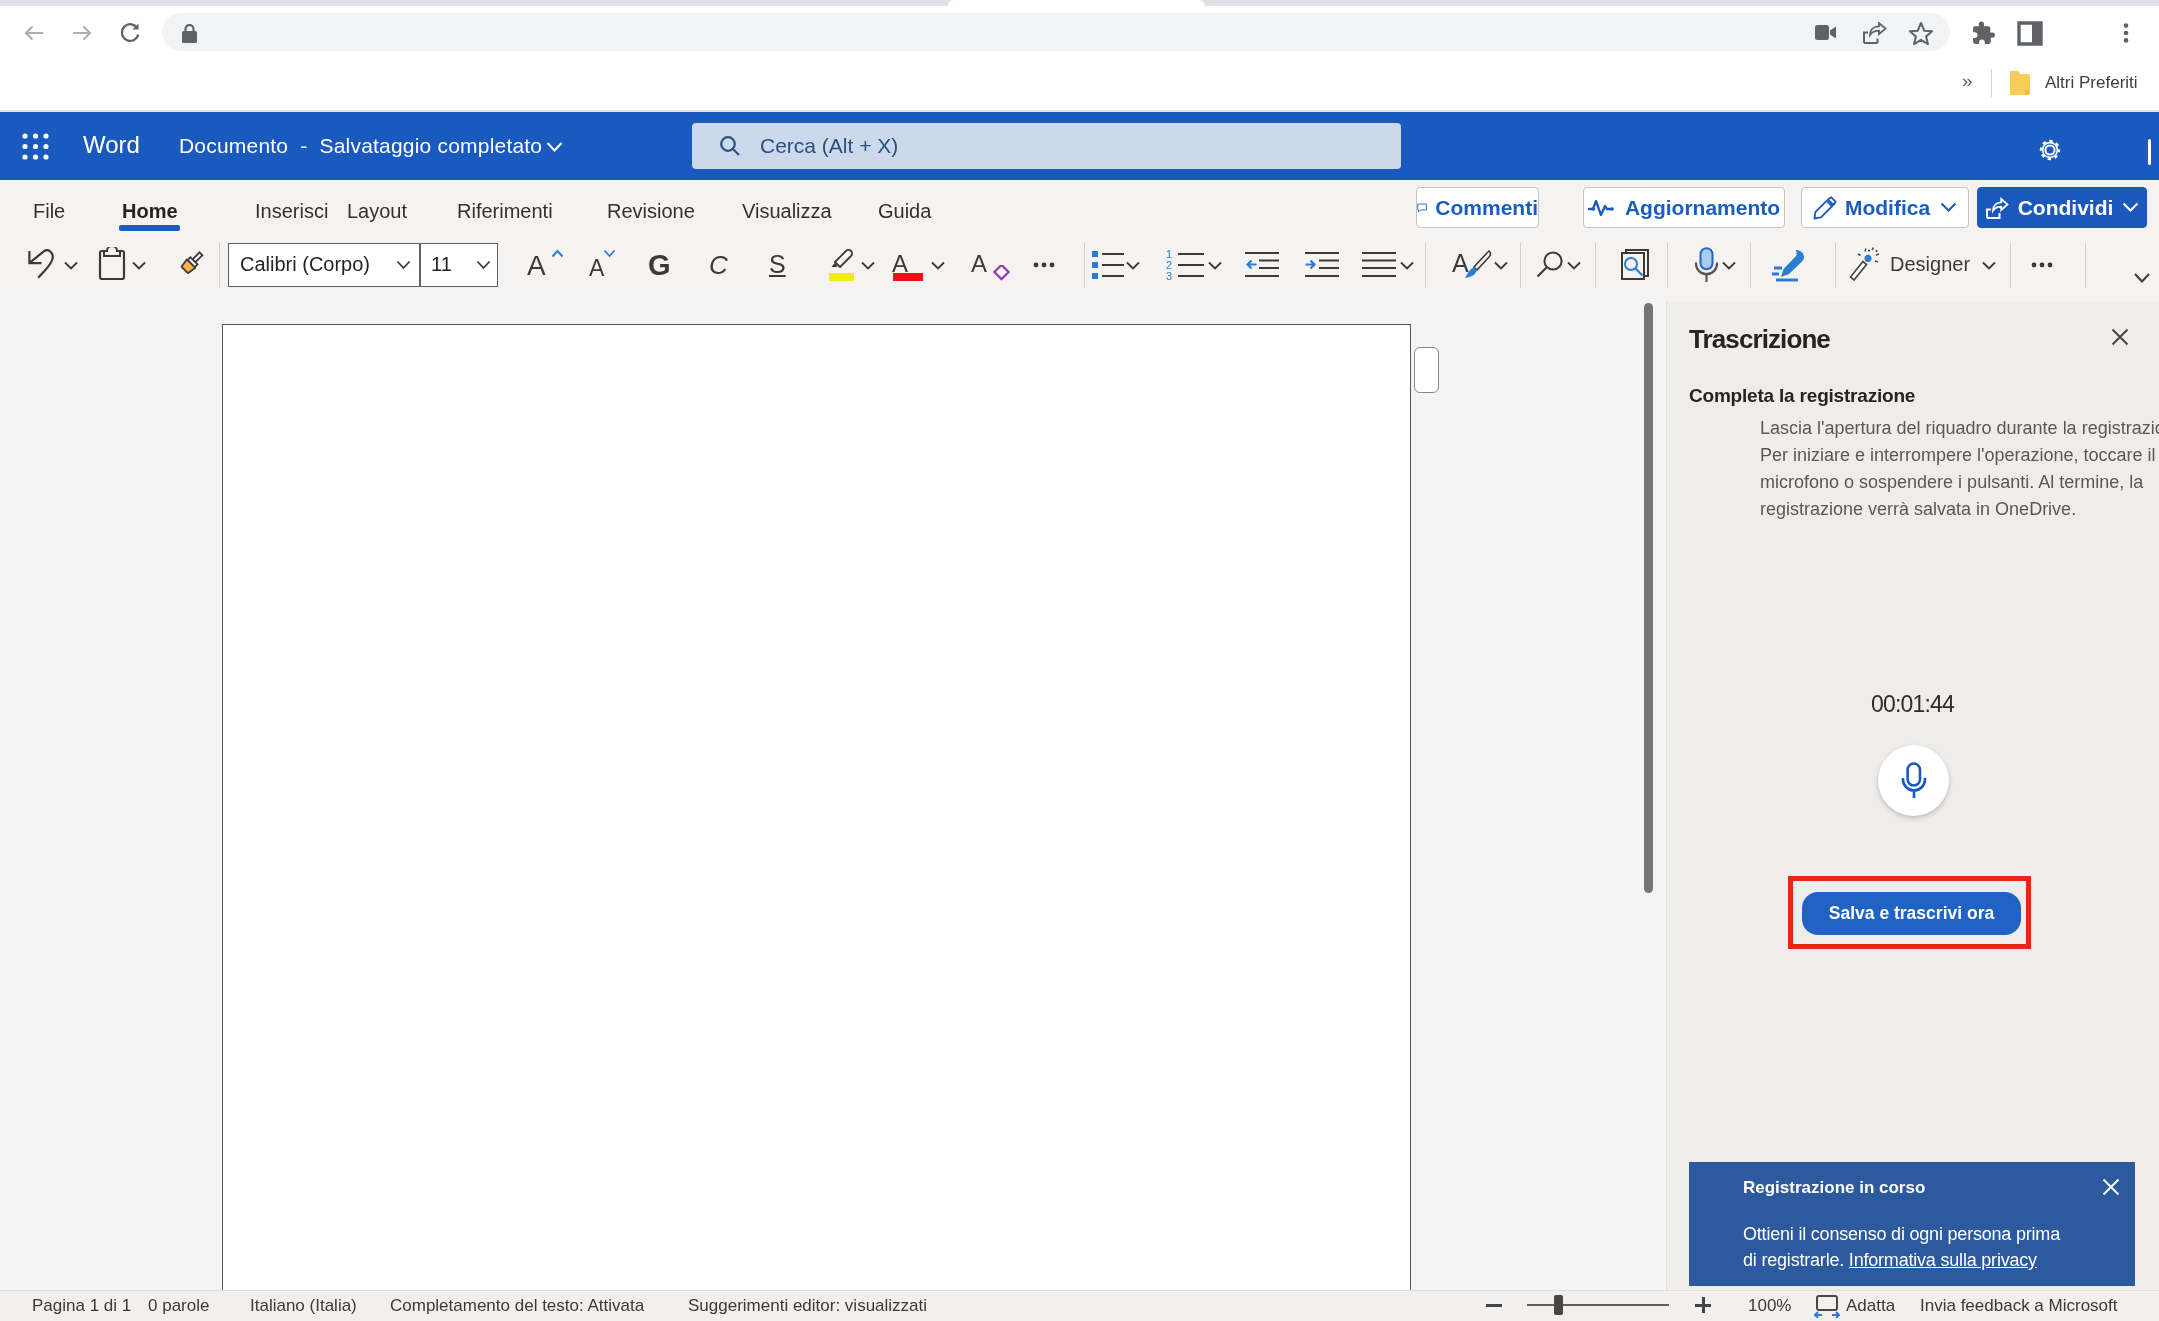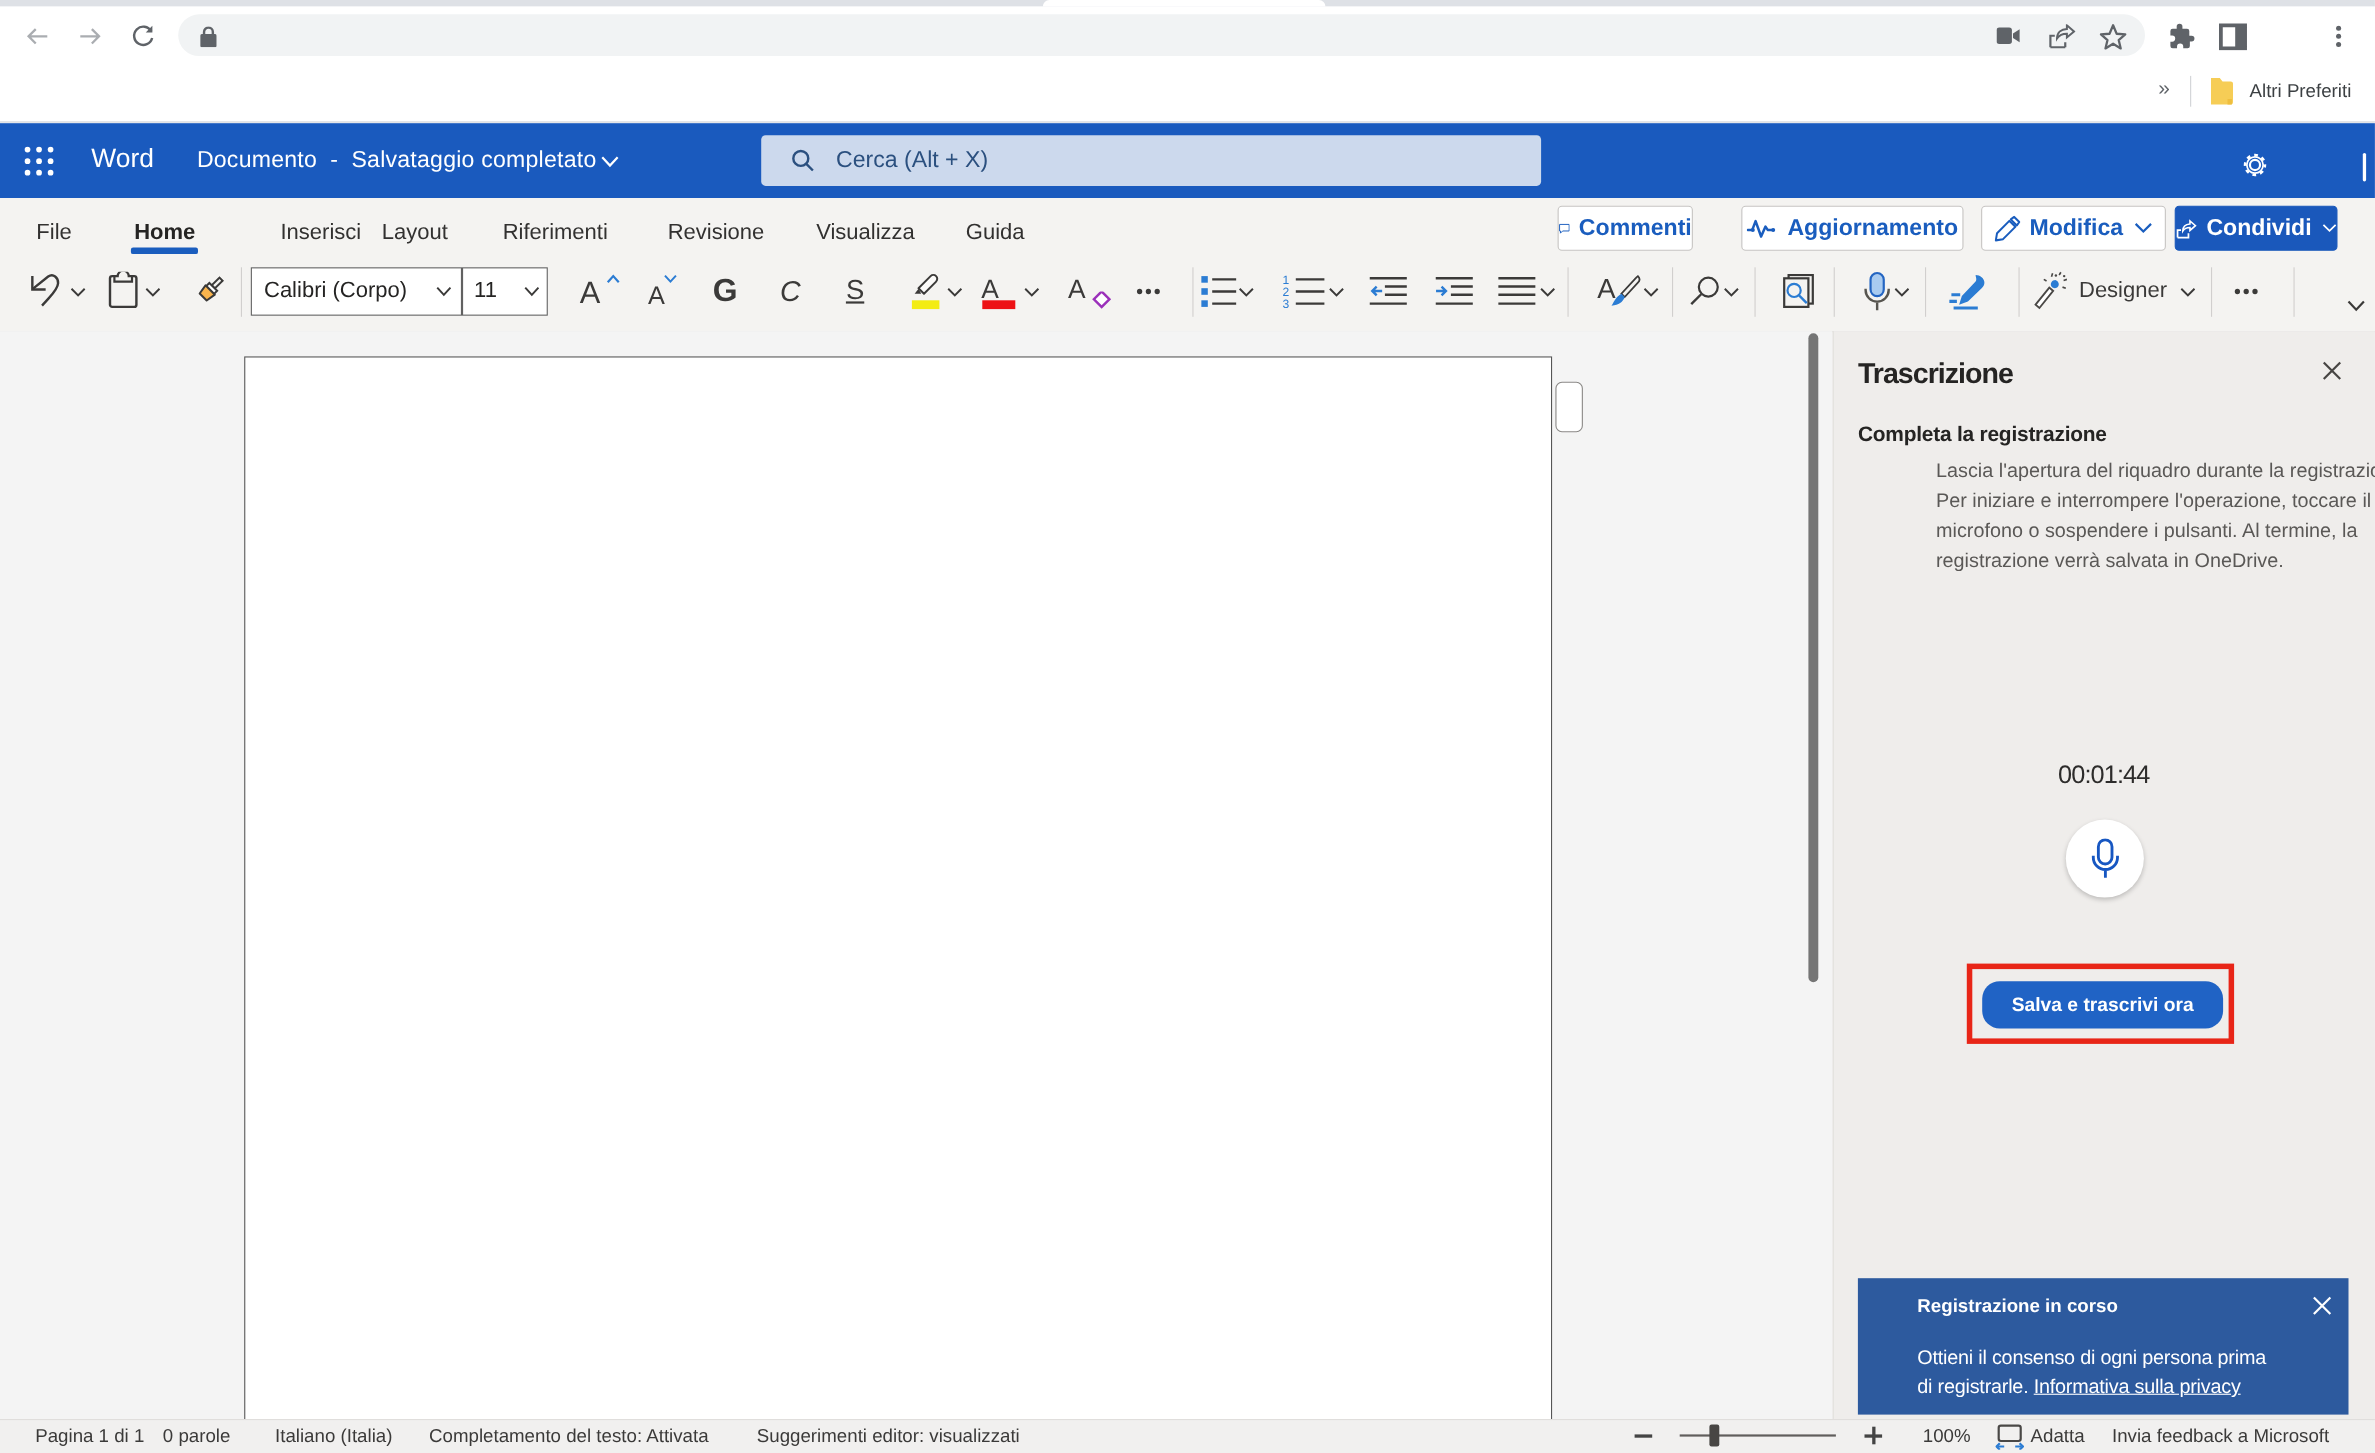--- a/index.html
+++ b/index.html
@@ -90,21 +90,21 @@
 <div class="cbtn" style="left:1583px;width:202px;"><svg width="29" height="19" viewBox="0 0 29 19" style="margin-right:8px;">
       <path d="M1 11h4l3-8 5 14 4-9 2 3h5" fill="none" stroke="#1a5dbe" stroke-width="2.3" stroke-linejoin="round" stroke-linecap="round"></path>
       <circle cx="5.5" cy="11" r="1.8" fill="#1a5dbe"></circle>
       <circle cx="24" cy="11" r="1.8" fill="#1a5dbe"></circle>
     </svg>Aggiornamento</div>
 <div class="cbtn" style="left:1801px;width:168px;"><svg width="24" height="24" viewBox="0 0 26 26" style="margin-right:8px;">
       <path d="m16.2 3.7 3.4-2.4 5 5-2.4 3.4zM14.8 5.2 2.7 17.3 1.5 24.4l7.1-1.2L20.7 11.1z" fill="none" stroke="#1a5dbe" stroke-width="2" stroke-linejoin="round"></path>
     </svg>Modifica<svg width="17" height="11" viewBox="0 0 17 11" style="margin-left:10px;">
       <path d="M1.5 1.5 8.5 8.5 15.5 1.5" fill="none" stroke="#1a5dbe" stroke-width="2"></path>
     </svg></div>
-<div class="cbtn" style="left:1977px;width:148px;background:#1a58bb;border-color:#1a58bb;color:#fff;"><svg width="25" height="22" viewBox="0 0 25 22" style="margin-right:8px;">
+<div class="cbtn" style="left:1977px;width:170px;background:#1a58bb;border-color:#1a58bb;color:#fff;"><svg width="25" height="22" viewBox="0 0 25 22" style="margin-right:8px;">
       <path d="M2 21V12.5h4" fill="none" stroke="#fff" stroke-width="2"></path>
       <path d="M2 21h12.5v-5" fill="none" stroke="#fff" stroke-width="2"></path>
       <path d="M8 13.6c0-5.2 3.6-8 8.2-8.2V2l6.3 5.4-6.3 5.5V9.6c-3.9 0-6.4 1.2-8.2 4z" fill="none" stroke="#fff" stroke-width="1.8"></path>
     </svg>Condividi<svg width="17" height="11" viewBox="0 0 17 11" style="margin-left:9px;">
       <path d="M1.5 1.5 8.5 8.5 15.5 1.5" fill="none" stroke="#fff" stroke-width="2"></path>
     </svg></div>
 
 <div class="abs" id="ribbon"></div>
 
 <div class="abs" id="docarea"></div>

